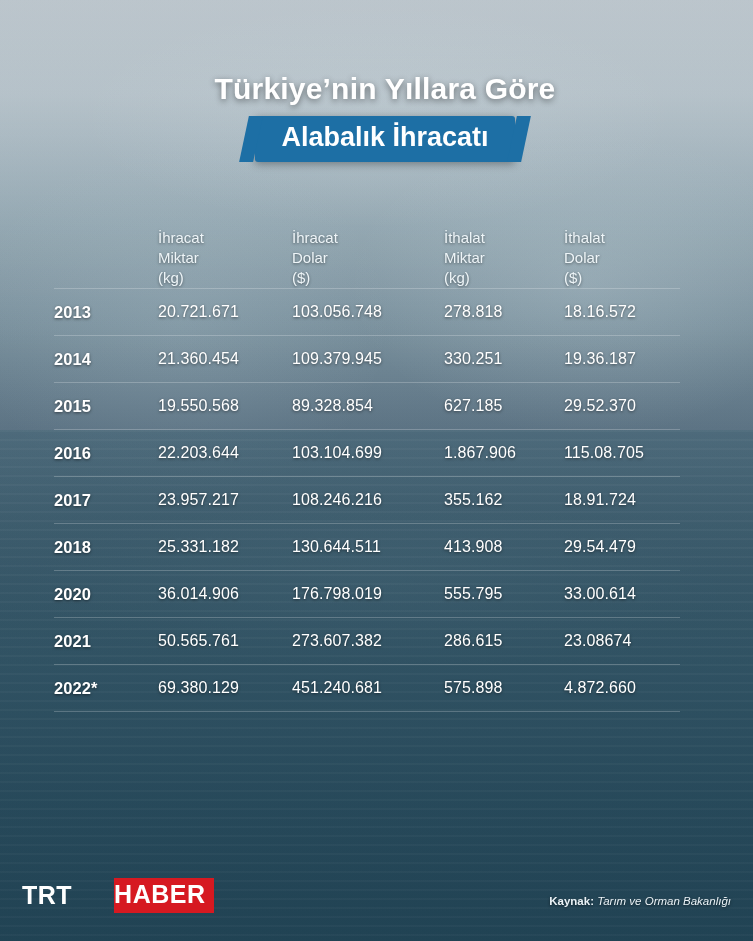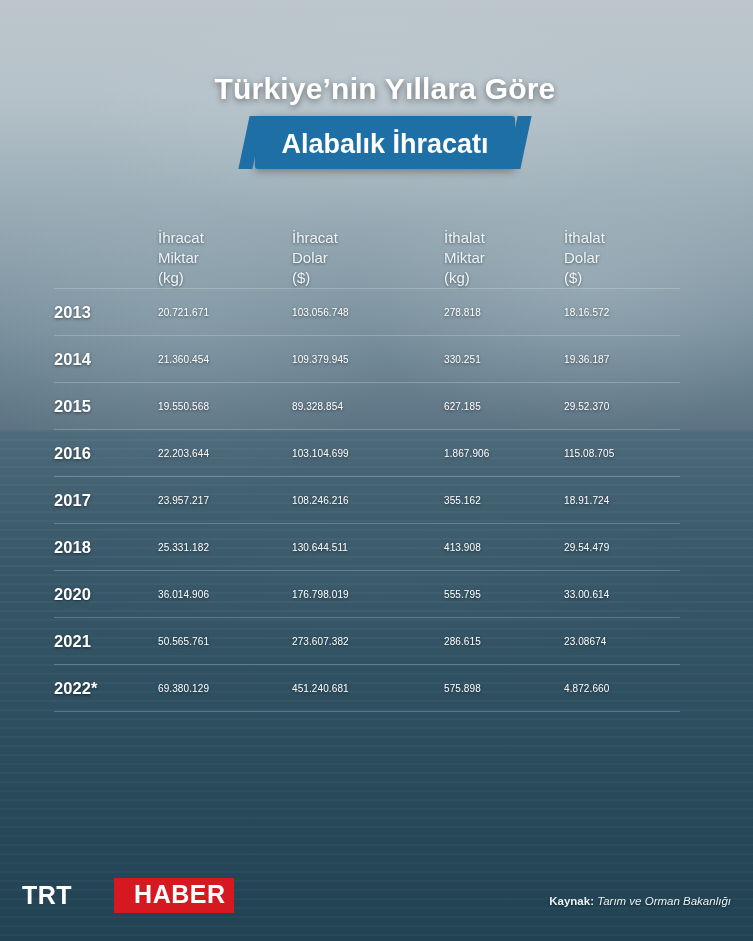--- a/index.html
+++ b/index.html
@@ -75,21 +75,21 @@
   .title-main {
     font-size: 30px;
     font-weight: bold;
     color: #ffffff;
     letter-spacing: 0.2px;
     text-shadow: 0 2px 6px rgba(0,0,0,0.45);
   }
   .title-badge {
     display: inline-block;
     margin-top: 10px;
-    padding: 13px 26px 9px 26px;
+    padding: 6px 26px 9px 26px;
     background: #1d6fa5;
     color: #ffffff;
     font-size: 27px;
     font-weight: bold;
     border-radius: 3px;
     box-shadow: 0 2px 8px rgba(0,0,0,0.35);
     position: relative;
   }
   .title-badge::before,
   .title-badge::after {
@@ -139,21 +139,21 @@
 
   tbody tr {
     border-top: 1px solid rgba(255,255,255,0.22);
     margin-left: 26px;
   }
   tbody tr:last-child {
     border-bottom: 1px solid rgba(255,255,255,0.22);
   }
   tbody td {
     height: 46px;
-    font-size: 10px;
+    font-size: 16px;
     color: #ffffff;
     text-shadow: 0 1px 3px rgba(0,0,0,0.5);
     letter-spacing: 0.1px;
   }
   tbody td.year {
     font-weight: bold;
     font-size: 16.5px;
     color: #ffffff;
   }
 
@@ -170,21 +170,21 @@
     letter-spacing: 0.5px;
     gap: 36px;
   }
   .logo .trt {
     color: #ffffff;
     margin-right: 6px;
   }
   .logo .haber {
     color: #ffffff;
     background: #d61921;
-    padding: 2px 8px 4px 20px;
+    padding: 2px 8px 4px 0;
   }
   .source {
     position: absolute;
     right: 22px;
     bottom: 34px;
     z-index: 7;
     font-size: 11.5px;
     color: #eaf2f6;
     font-style: italic;
     text-shadow: 0 1px 3px rgba(0,0,0,0.5);

